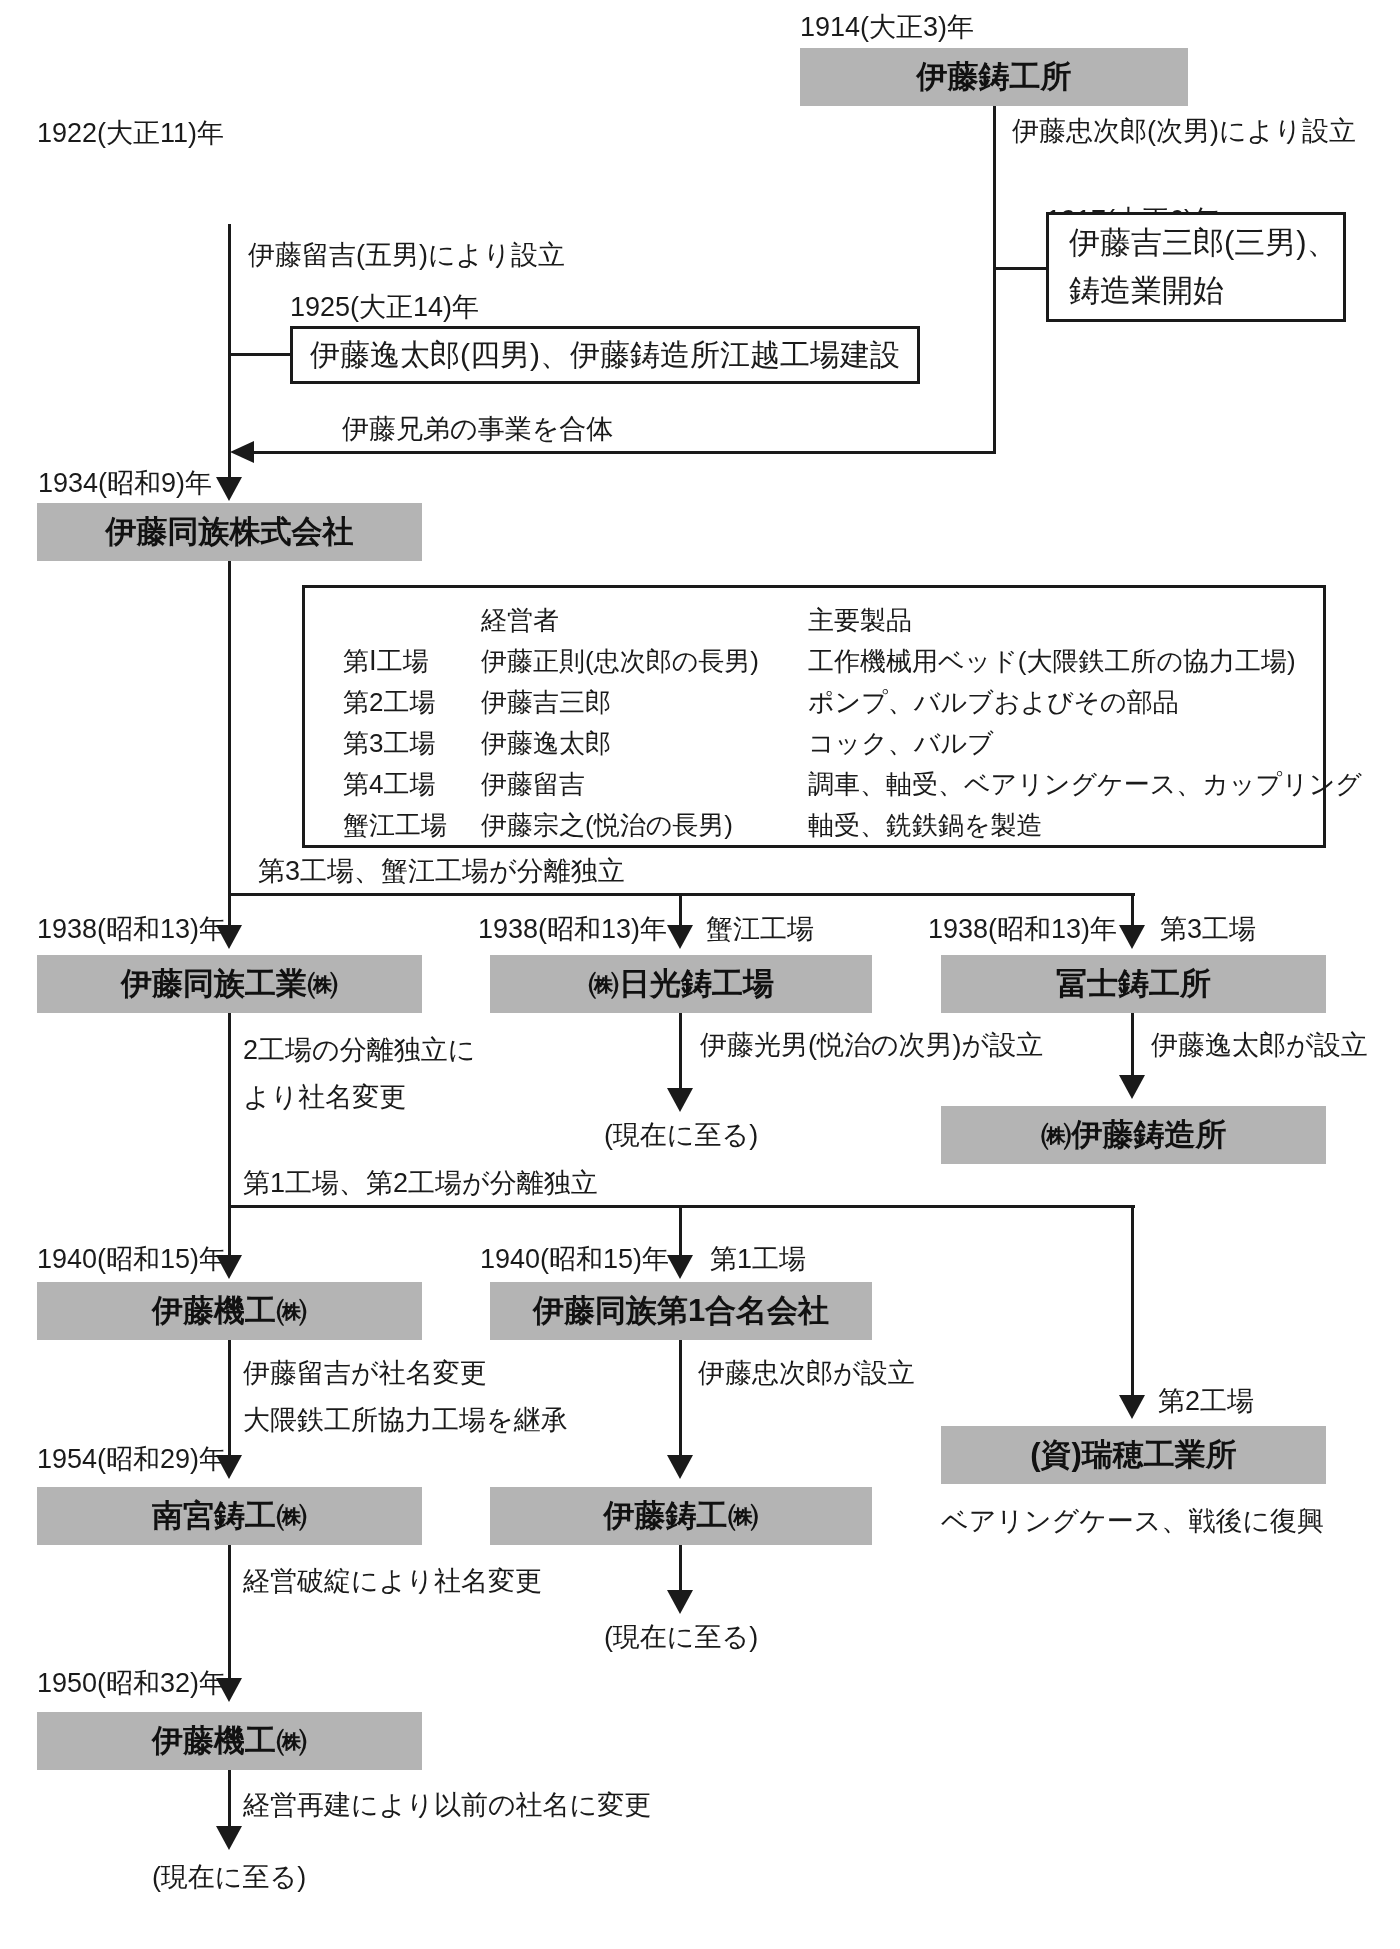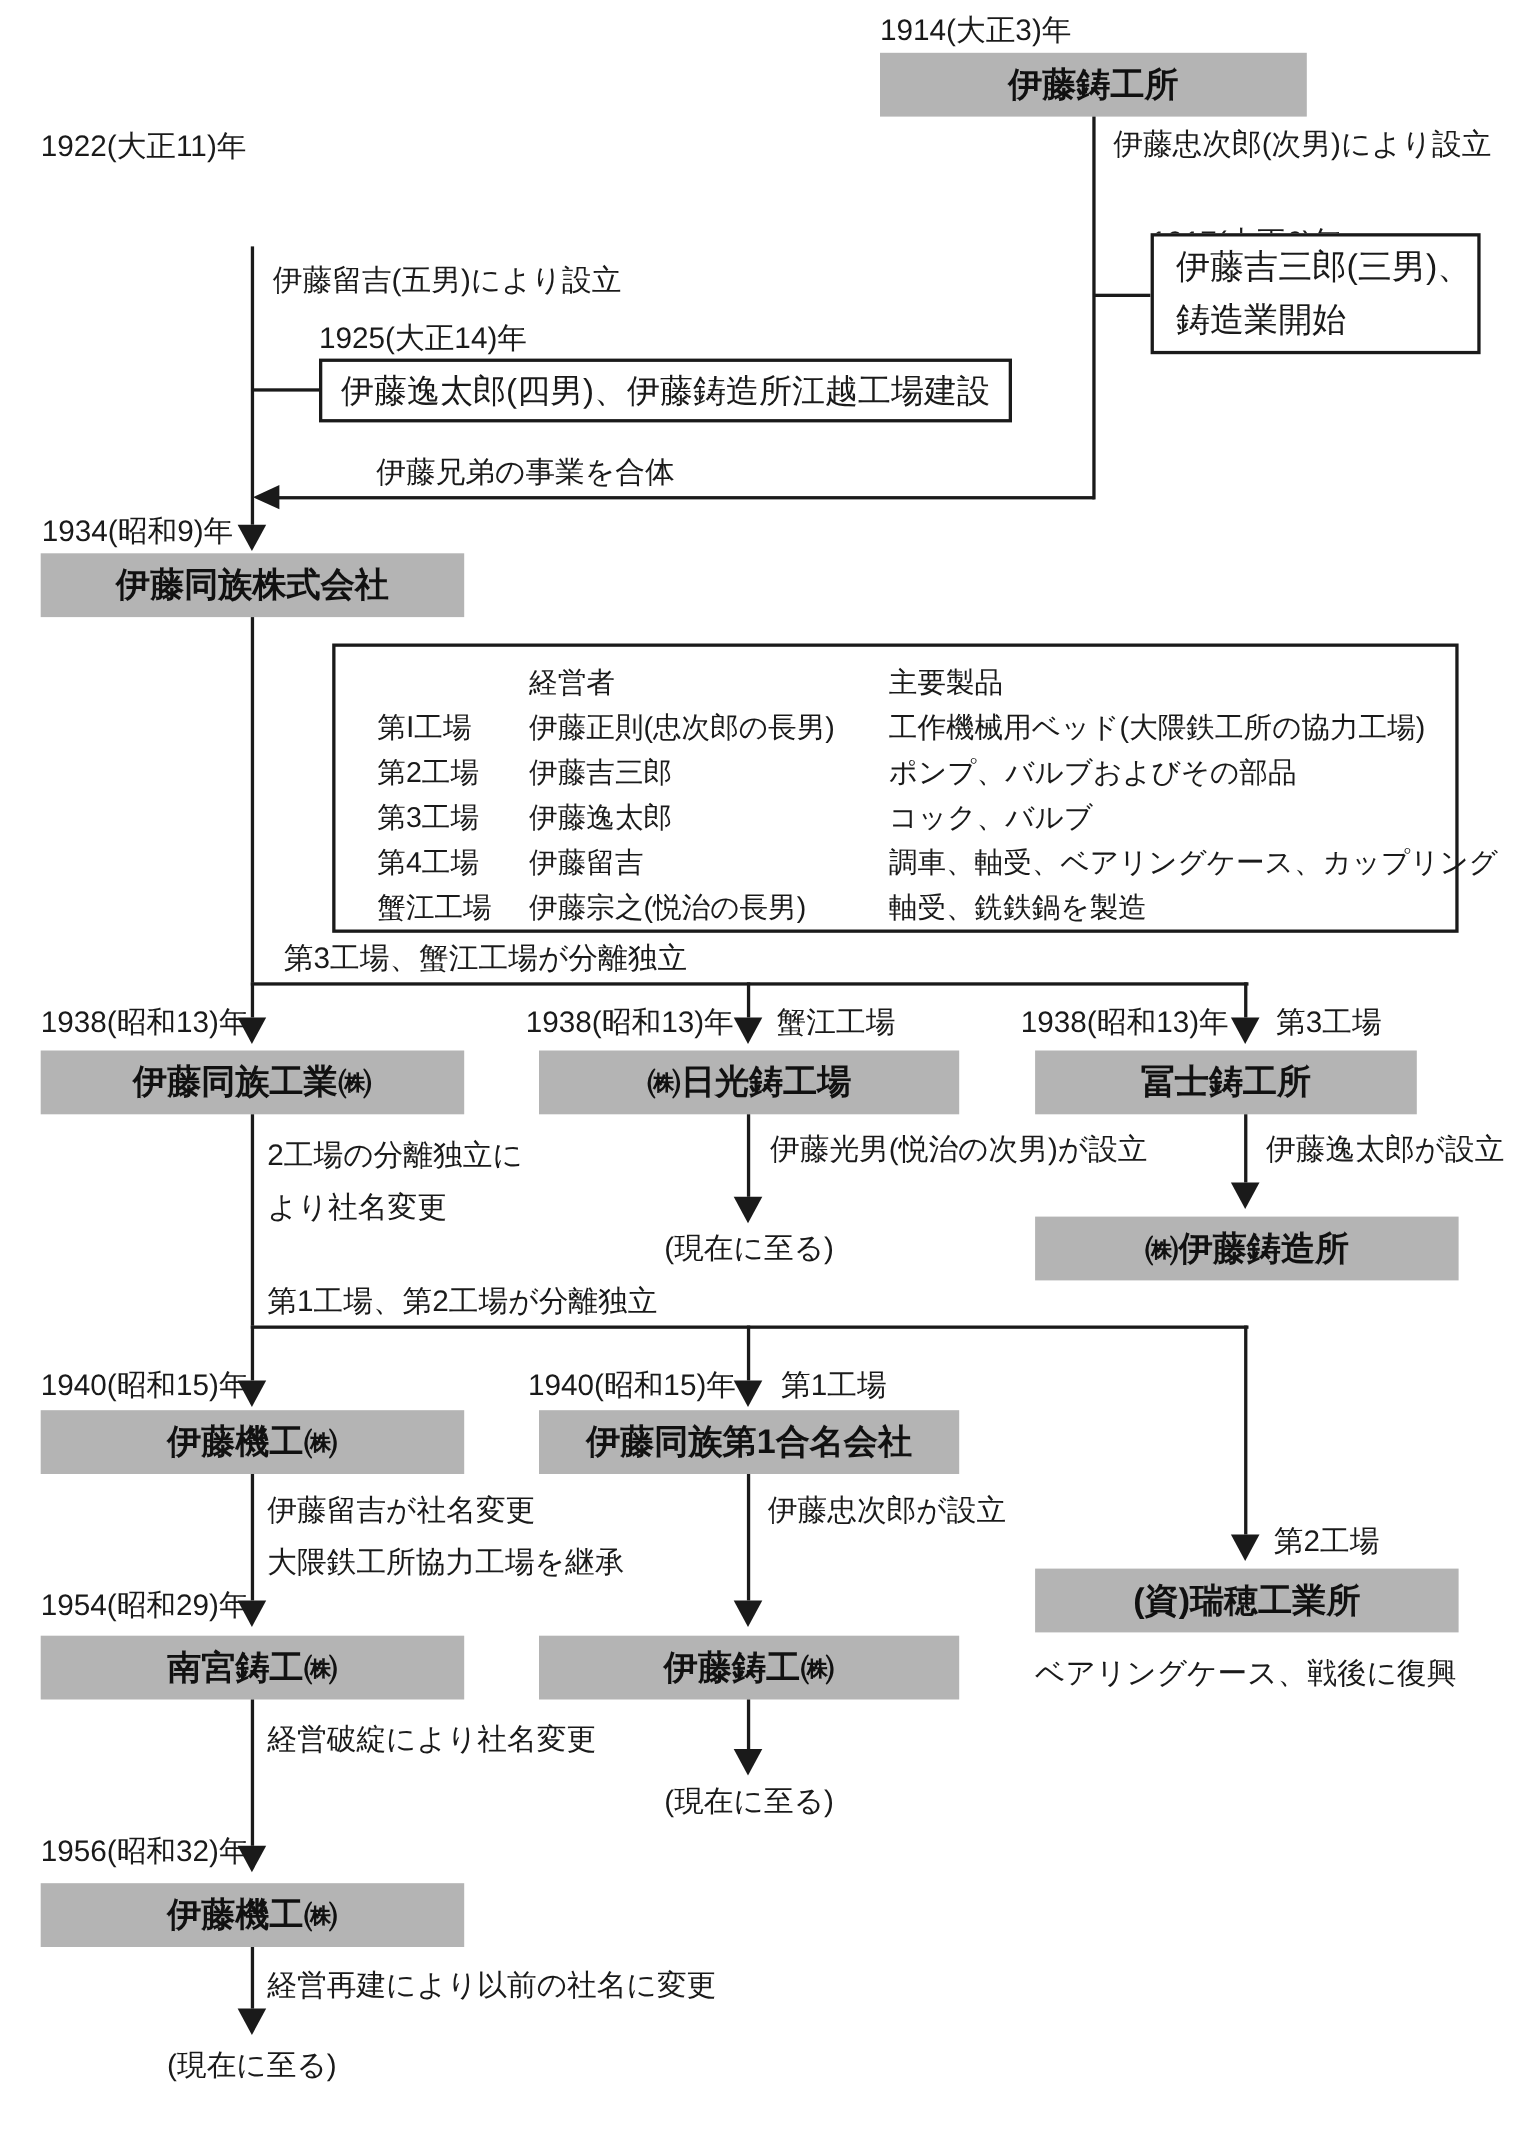--- a/index.html
+++ b/index.html
@@ -110,21 +110,21 @@
   <div class="lbl" style="left:706px;top:914px;">蟹江工場</div>
   <div class="lbl" style="left:928px;top:914px;">1938(昭和13)年</div>
   <div class="lbl" style="left:1160px;top:914px;">第3工場</div>
 
   <div class="gbox" style="left:37px;top:955px;width:385px;">
     <span>伊藤同族工業㈱</span>
   </div>
   <div class="gbox" style="left:490px;top:955px;width:382px;">
     <span>㈱日光鋳工場</span>
   </div>
-  <div class="gbox" style="left:941px;top:955px;width:347px;">
+  <div class="gbox" style="left:941px;top:955px;width:385px;">
     <span>冨士鋳工所</span>
   </div>
 
   <div class="lbl" style="left:243px;top:1035px;">2工場の分離独立に</div>
   <div class="lbl" style="left:243px;top:1082px;">より社名変更</div>
   <div class="vl" style="left:228px;top:1013px;height:192px;"></div>
 
   <div class="lbl" style="left:700px;top:1030px;">伊藤光男(悦治の次男)が設立</div>
   <div class="vl" style="left:679px;top:1013px;height:75px;"></div>
   <div class="ad" style="left:667px;top:1088px;"></div>
@@ -181,21 +181,21 @@
   </div>
 
   <div class="vl" style="left:679px;top:1545px;height:45px;"></div>
   <div class="ad" style="left:667px;top:1590px;"></div>
   <div class="lbl ctr" style="left:531px;top:1622px;width:300px;">(現在に至る)</div>
 
   <div class="lbl" style="left:243px;top:1566px;">経営破綻により社名変更</div>
   <div class="vl" style="left:228px;top:1545px;height:133px;"></div>
   <div class="ad" style="left:216px;top:1678px;"></div>
 
-  <div class="lbl" style="left:37px;top:1668px;">1956(昭和32)年</div>
+  <div class="lbl" style="left:37px;top:1668px;">1950(昭和32)年</div>
   <div class="gbox" style="left:37px;top:1712px;width:385px;">
     <span>伊藤機工㈱</span>
   </div>
   <div class="lbl" style="left:243px;top:1790px;">経営再建により以前の社名に変更</div>
   <div class="vl" style="left:228px;top:1770px;height:56px;"></div>
   <div class="ad" style="left:216px;top:1826px;"></div>
   <div class="lbl ctr" style="left:79px;top:1862px;width:300px;">(現在に至る)</div>
 
 </div>
 

